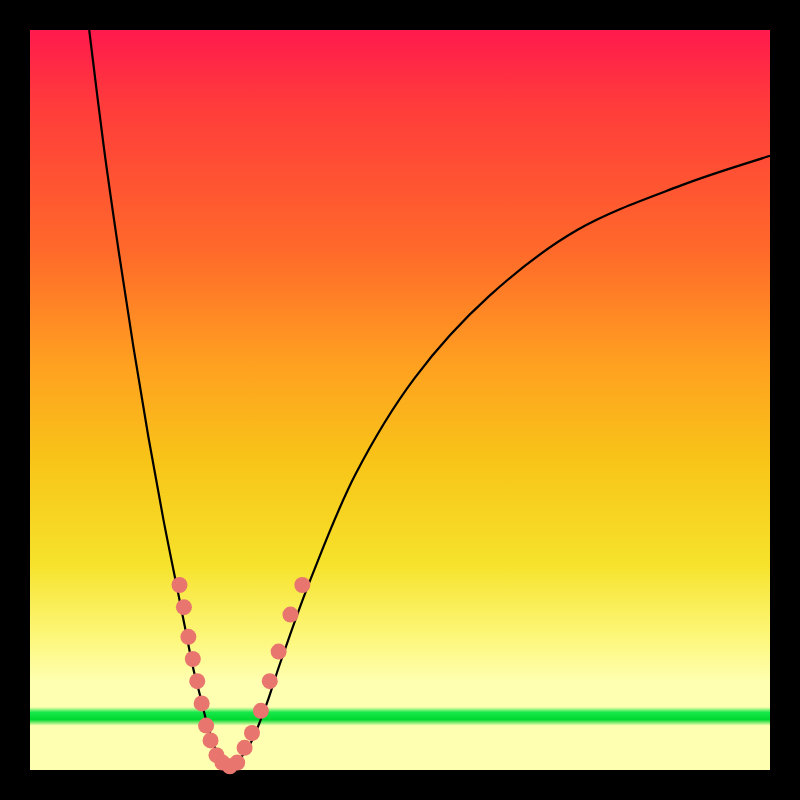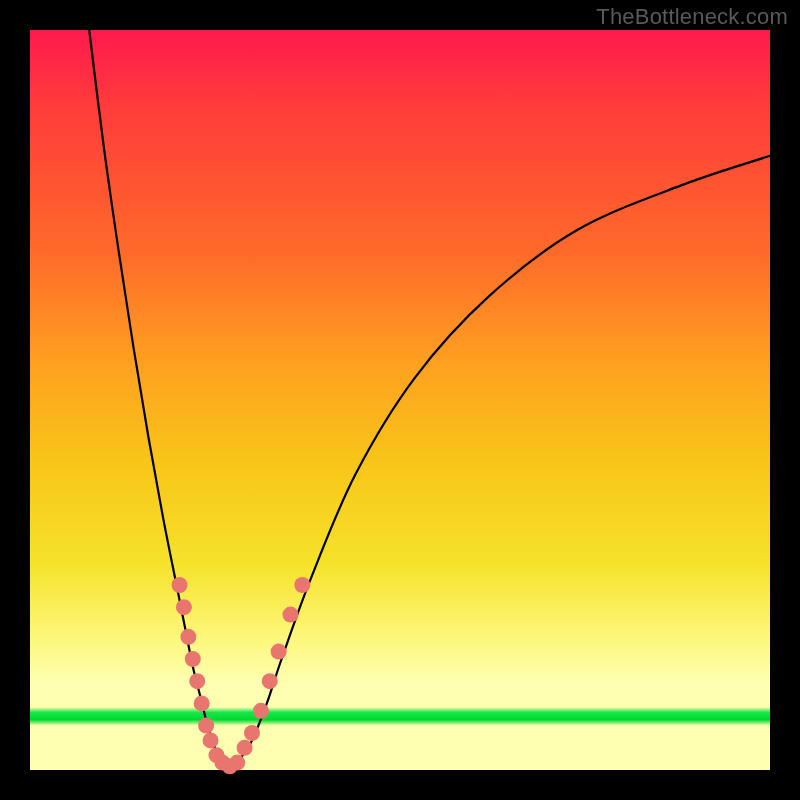--- a/index.html
+++ b/index.html
@@ -67,21 +67,20 @@
   }
   .dot {
     fill: #e8766f;
     stroke: none;
   }
 </style>
 </head>
 <body>
 
 <div class="frame">
-  <div class="watermark">TheBottleneck.com</div>
 
   <div class="plot-area">
     <svg class="curve" viewBox="0 0 740 740">
       <path id="curve-path" class="curve-path" d="M 59.2 0 C 61.66666666666667 19.73333333333333 69.06666666666666 81.39999999999998 74 118.39999999999998 C 78.93333333333334 155.39999999999998 83.86666666666666 188.7 88.8 222 C 93.73333333333333 255.3 98.66666666666667 287.36666666666673 103.60000000000001 318.20000000000005 C 108.53333333333335 349.03333333333336 113.46666666666667 378.6333333333333 118.4 407 C 123.33333333333334 435.3666666666667 128.26666666666665 462.5 133.2 488.4 C 138.13333333333333 514.3 144.3 543.9 148 562.4 C 151.7 580.9 152.93333333333334 587.0666666666666 155.4 599.4 C 157.86666666666667 611.7333333333333 160.33333333333334 625.3 162.8 636.4 C 165.26666666666668 647.5 167.73333333333335 656.1333333333333 170.20000000000002 666 C 172.66666666666669 675.8666666666667 175.13333333333333 686.9666666666667 177.6 695.6 C 180.06666666666666 704.2333333333333 182.53333333333333 711.6333333333333 185 717.8 C 187.46666666666667 723.9666666666666 189.93333333333334 728.9 192.4 732.6 C 194.86666666666667 736.3000000000001 197.33333333333334 740 199.8 740 C 202.26666666666668 740 203.50000000000003 737.5333333333333 207.20000000000002 732.6 C 210.9 727.6666666666667 217.06666666666666 720.2666666666667 222 710.4 C 226.93333333333334 700.5333333333333 231.86666666666667 686.9666666666667 236.8 673.4 C 241.73333333333335 659.8333333333333 244.20000000000002 649.9666666666667 251.60000000000002 629 C 259 608.0333333333333 268.8666666666667 578.4333333333334 281.2 547.6 C 293.5333333333333 516.7666666666667 308.33333333333337 477.3 325.6 444 C 342.8666666666667 410.7 362.6 377.4 384.8 347.79999999999995 C 407 318.19999999999993 431.6666666666667 291.0666666666666 458.8 266.4 C 485.93333333333334 241.73333333333332 515.5333333333333 218.30000000000007 547.6 199.80000000000007 C 579.6666666666667 181.30000000000007 619.1333333333334 167.73333333333332 651.2 155.39999999999998 C 683.2666666666667 143.06666666666663 725.2 130.73333333333338 740 125.80000000000007"></path>
       <g id="markers">
           <circle cx="149.48" cy="555" r="8" class="dot"></circle>
           <circle cx="153.92000000000002" cy="577.2" r="8" class="dot"></circle>
           <circle cx="158.35999999999999" cy="606.8" r="8" class="dot"></circle>
           <circle cx="162.8" cy="629" r="8" class="dot"></circle>
           <circle cx="167.24" cy="651.2" r="8" class="dot"></circle>

